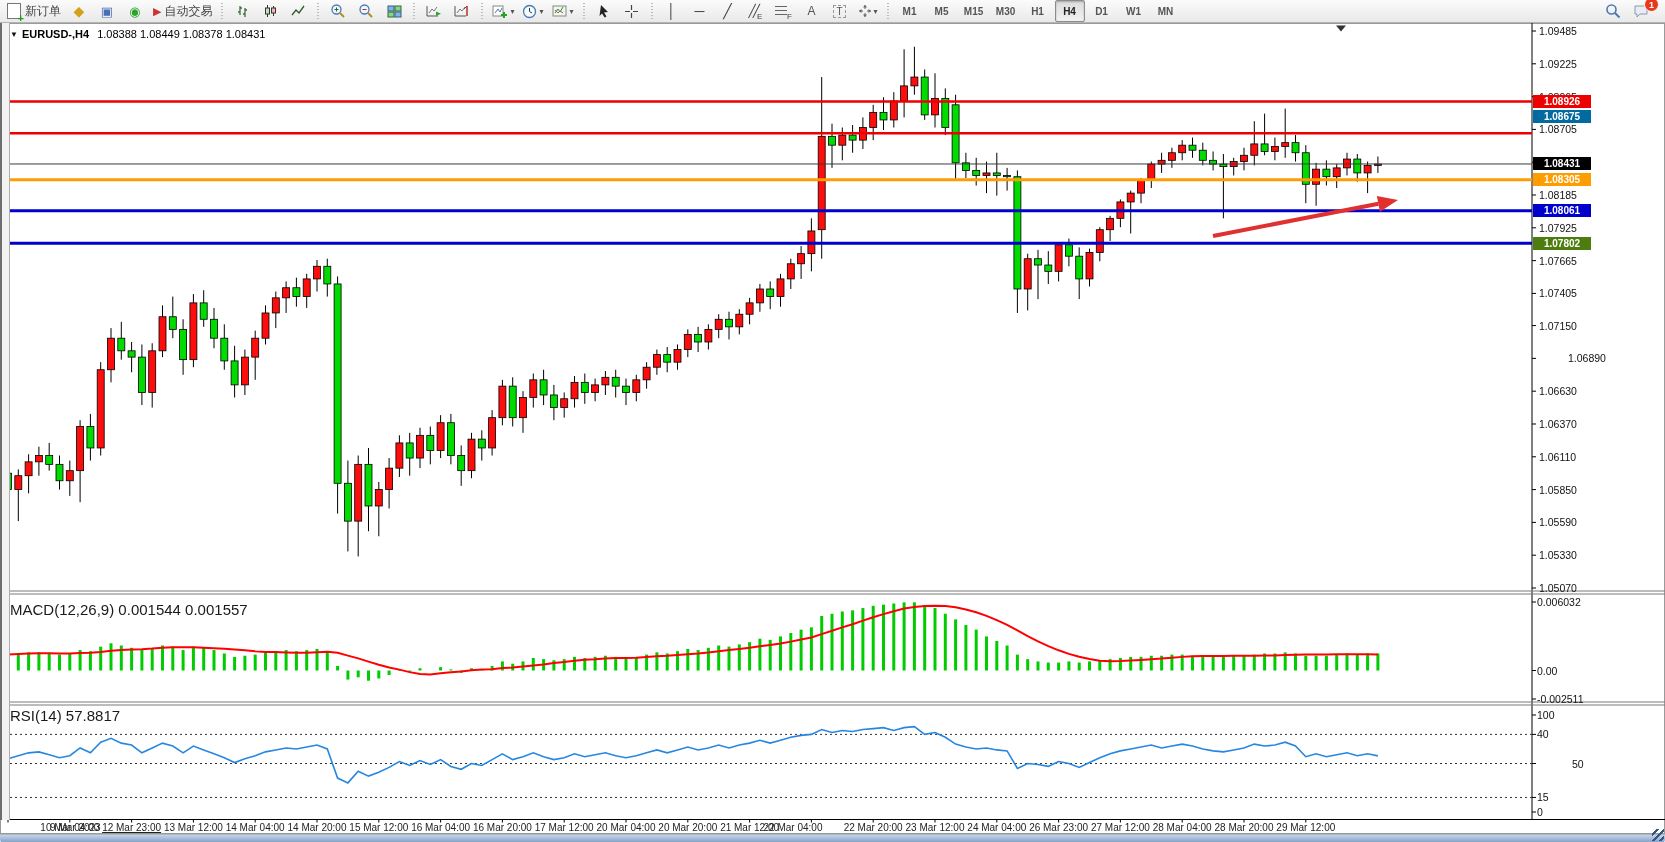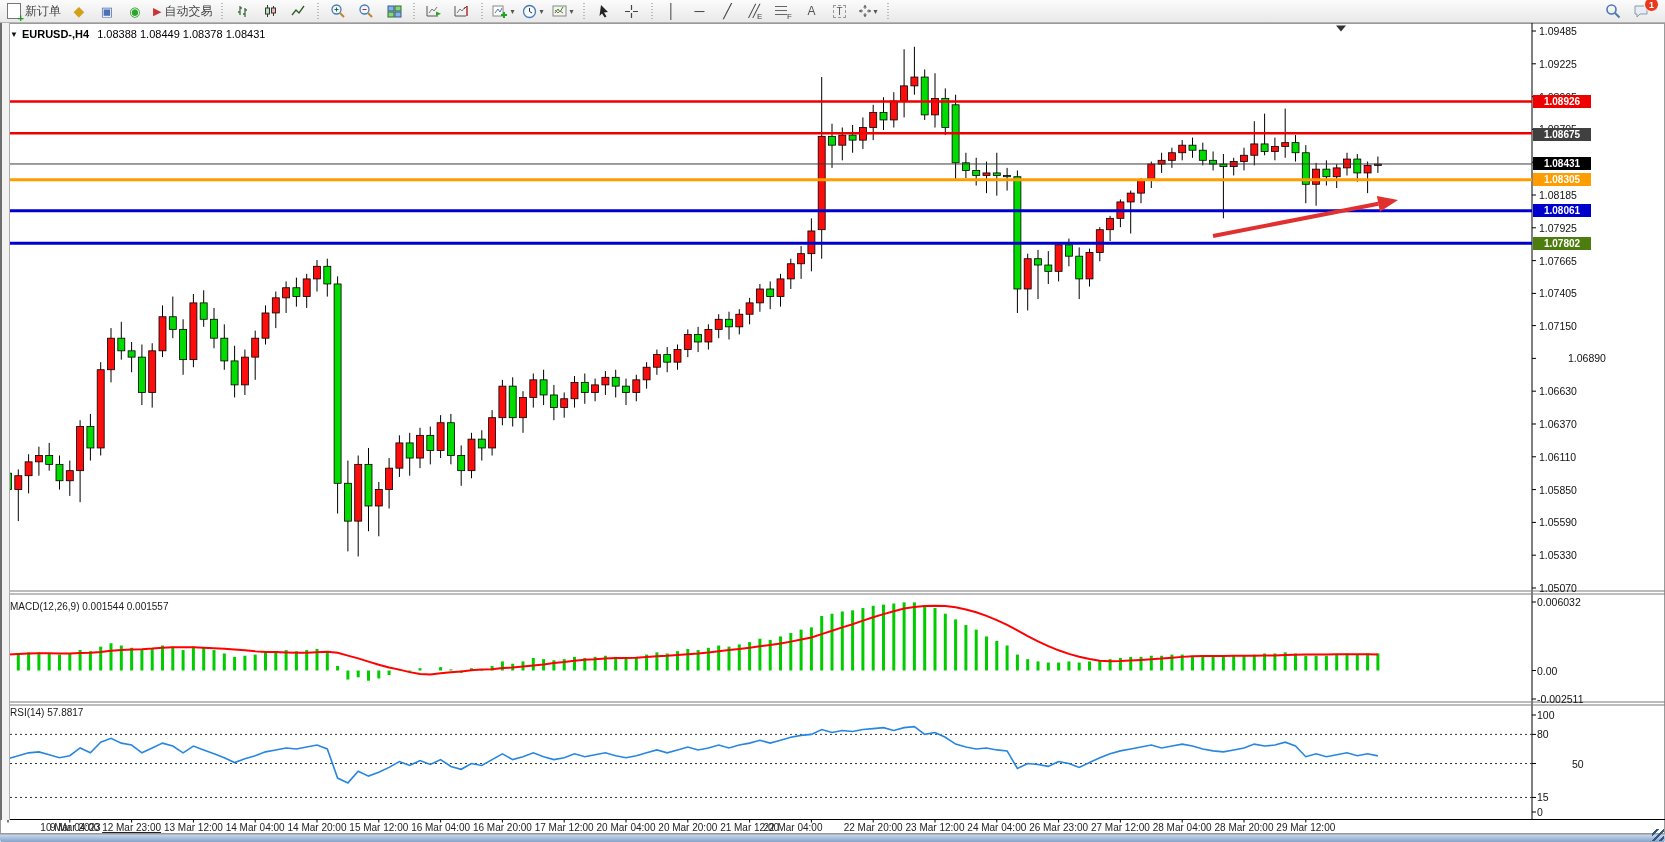--- a/index.html
+++ b/index.html
@@ -27,21 +27,21 @@
   .docplus span{position:absolute;right:-4px;bottom:-5px;color:#1a9c1a;font-weight:bold;font-size:11px;line-height:10px;}
   
   .chartwin{position:absolute;left:0;top:23px;width:1665px;height:812px;background:#fff;
     border-top:1px solid #fff;}
   .leftframe{position:absolute;left:0;top:23px;width:7px;height:797px;
     border-left:2px solid #6e6e6e;border-right:1px solid #adadad;background:#f2f2f2;z-index:5;}
   #plot{position:absolute;left:0;top:0;z-index:1;}
   .chart-title{position:absolute;left:10px;top:28px;font-size:11px;color:#000;z-index:6;}
   .chart-title .tri{font-size:8px;vertical-align:1px;margin-right:4px;color:#111;}
   .chart-title b{font-weight:bold;margin-right:8px;}
-  .panel-label{position:absolute;left:10px;font-size:10px;color:#1a1a1a;z-index:6;}
+  .panel-label{position:absolute;left:10px;font-size:15px;color:#1a1a1a;z-index:6;}
   .plabel{position:absolute;font-size:10.5px;color:#111;z-index:4;white-space:nowrap;}
   .dlabel{position:absolute;font-size:10px;color:#222;z-index:4;white-space:nowrap;transform:translateX(-50%);}
   .dlabel.first{transform:none;}
   .pbadge{position:absolute;left:1533px;width:58px;height:13px;z-index:5;color:#fff;
     font-size:10px;font-weight:bold;text-align:center;line-height:13px;}
   
   .statusbar{position:absolute;left:0;top:834px;width:1665px;height:8px;
     background:linear-gradient(#c5d5ea,#7d9cc4);border-top:1px solid #a9b6c9;z-index:20;
     border-radius:0 0 4px 4px;}
   .grip-corner{position:absolute;right:1px;bottom:1px;width:12px;height:12px;z-index:21;
@@ -201,20 +201,31 @@
       </div>
     <div class="tbtn">
       <svg width="14" height="14" viewBox="0 0 14 14">
           <path d="M7 1v4M7 9v4M1 7h4M9 7h4" stroke="#666"></path>
           <path d="M7 1l-2 2.5h4zM7 13l-2-2.5h4zM1 7l2.5-2v4zM13 7l-2.5-2v4z" fill="#666"></path>
         </svg>
       <span class="caret">▾</span>
     </div>
   </div>
   <div class="grip"></div>
+  <div class="tgroup">
+    <div class="tbtn tf">M1</div>
+    <div class="tbtn tf">M5</div>
+    <div class="tbtn tf">M15</div>
+    <div class="tbtn tf">M30</div>
+    <div class="tbtn tf">H1</div>
+    <div class="tbtn tf active">H4</div>
+    <div class="tbtn tf">D1</div>
+    <div class="tbtn tf">W1</div>
+    <div class="tbtn tf">MN</div>
+  </div>
   <div class="spacer"></div>
   <div class="tgroup">
     <div class="tbtn">
       <svg width="16" height="16" viewBox="0 0 16 16">
           <circle cx="6.5" cy="6.5" r="4.5" fill="none" stroke="#4a7ab5" stroke-width="1.6"></circle>
           <path d="M10 10l4.5 4.5" stroke="#4a7ab5" stroke-width="2"></path>
         </svg>
     </div>
     <div class="tbtn" style="position:relative;margin-right:8px;">
       <svg width="17" height="16" viewBox="0 0 17 16">
@@ -734,30 +745,30 @@
     <div class="plabel" style="left: 1539px; top: 319.584px;">1.07150</div>
     <div class="plabel" style="left: 1539px; top: 352.385px; margin-left: 29px;">1.06890</div>
     <div class="plabel" style="left: 1539px; top: 385.187px;">1.06630</div>
     <div class="plabel" style="left: 1539px; top: 417.988px;">1.06370</div>
     <div class="plabel" style="left: 1539px; top: 450.79px;">1.06110</div>
     <div class="plabel" style="left: 1539px; top: 483.592px;">1.05850</div>
     <div class="plabel" style="left: 1539px; top: 516.393px;">1.05590</div>
     <div class="plabel" style="left: 1539px; top: 549.195px;">1.05330</div>
     <div class="plabel" style="left: 1539px; top: 581.996px;">1.05070</div>
     <div class="pbadge" style="top: 95.0234px; background: rgb(238, 0, 0);">1.08926</div>
-    <div class="pbadge" style="top: 128px; background: #404040;">1.08675</div>
+    <div class="pbadge" style="top: 110px; background: #0369a1;">1.08675</div>
     <div class="pbadge" style="top: 157.473px; background: rgb(0, 0, 0);">1.08431</div>
     <div class="pbadge" style="top: 173.369px; background: rgb(255, 156, 0);">1.08305</div>
     <div class="pbadge" style="top: 204.152px; background: rgb(0, 0, 205);">1.08061</div>
     <div class="pbadge" style="top: 236.827px; background: #4d7c0f;">1.07802</div>
     <div class="plabel" style="left: 1537px; top: 596.013px;">0.006032</div>
     <div class="plabel" style="left: 1537px; top: 664.5px;">0.00</div>
     <div class="plabel" style="left: 1537px; top: 693.01px;">-0.002511</div>
     <div class="plabel" style="left: 1537px; top: 709px;">100</div>
-    <div class="plabel" style="left: 1537px; top: 728.4px;">80</div>
+    <div class="plabel" style="left: 1537px; top: 728.4px;">40</div>
     <div class="plabel" style="left: 1537px; top: 757.5px; padding-left: 35px;">50</div>
     <div class="plabel" style="left: 1537px; top: 791.45px;">15</div>
     <div class="plabel" style="left: 1537px; top: 806px;">0</div>
     <div class="dlabel first" style="top: 822px; left: 14px; margin-left: 36px;">9 Mar 2023</div>
     <div class="dlabel" style="top: 822px; left: 69.8px;">10 Mar 04:00</div>
     <div class="dlabel" style="top: 822px; left: 131.6px; text-decoration: underline;">12 Mar 23:00</div>
     <div class="dlabel" style="top: 822px; left: 193.4px;">13 Mar 12:00</div>
     <div class="dlabel" style="top: 822px; left: 255.2px;">14 Mar 04:00</div>
     <div class="dlabel" style="top: 822px; left: 317px;">14 Mar 20:00</div>
     <div class="dlabel" style="top: 822px; left: 378.8px;">15 Mar 12:00</div>

